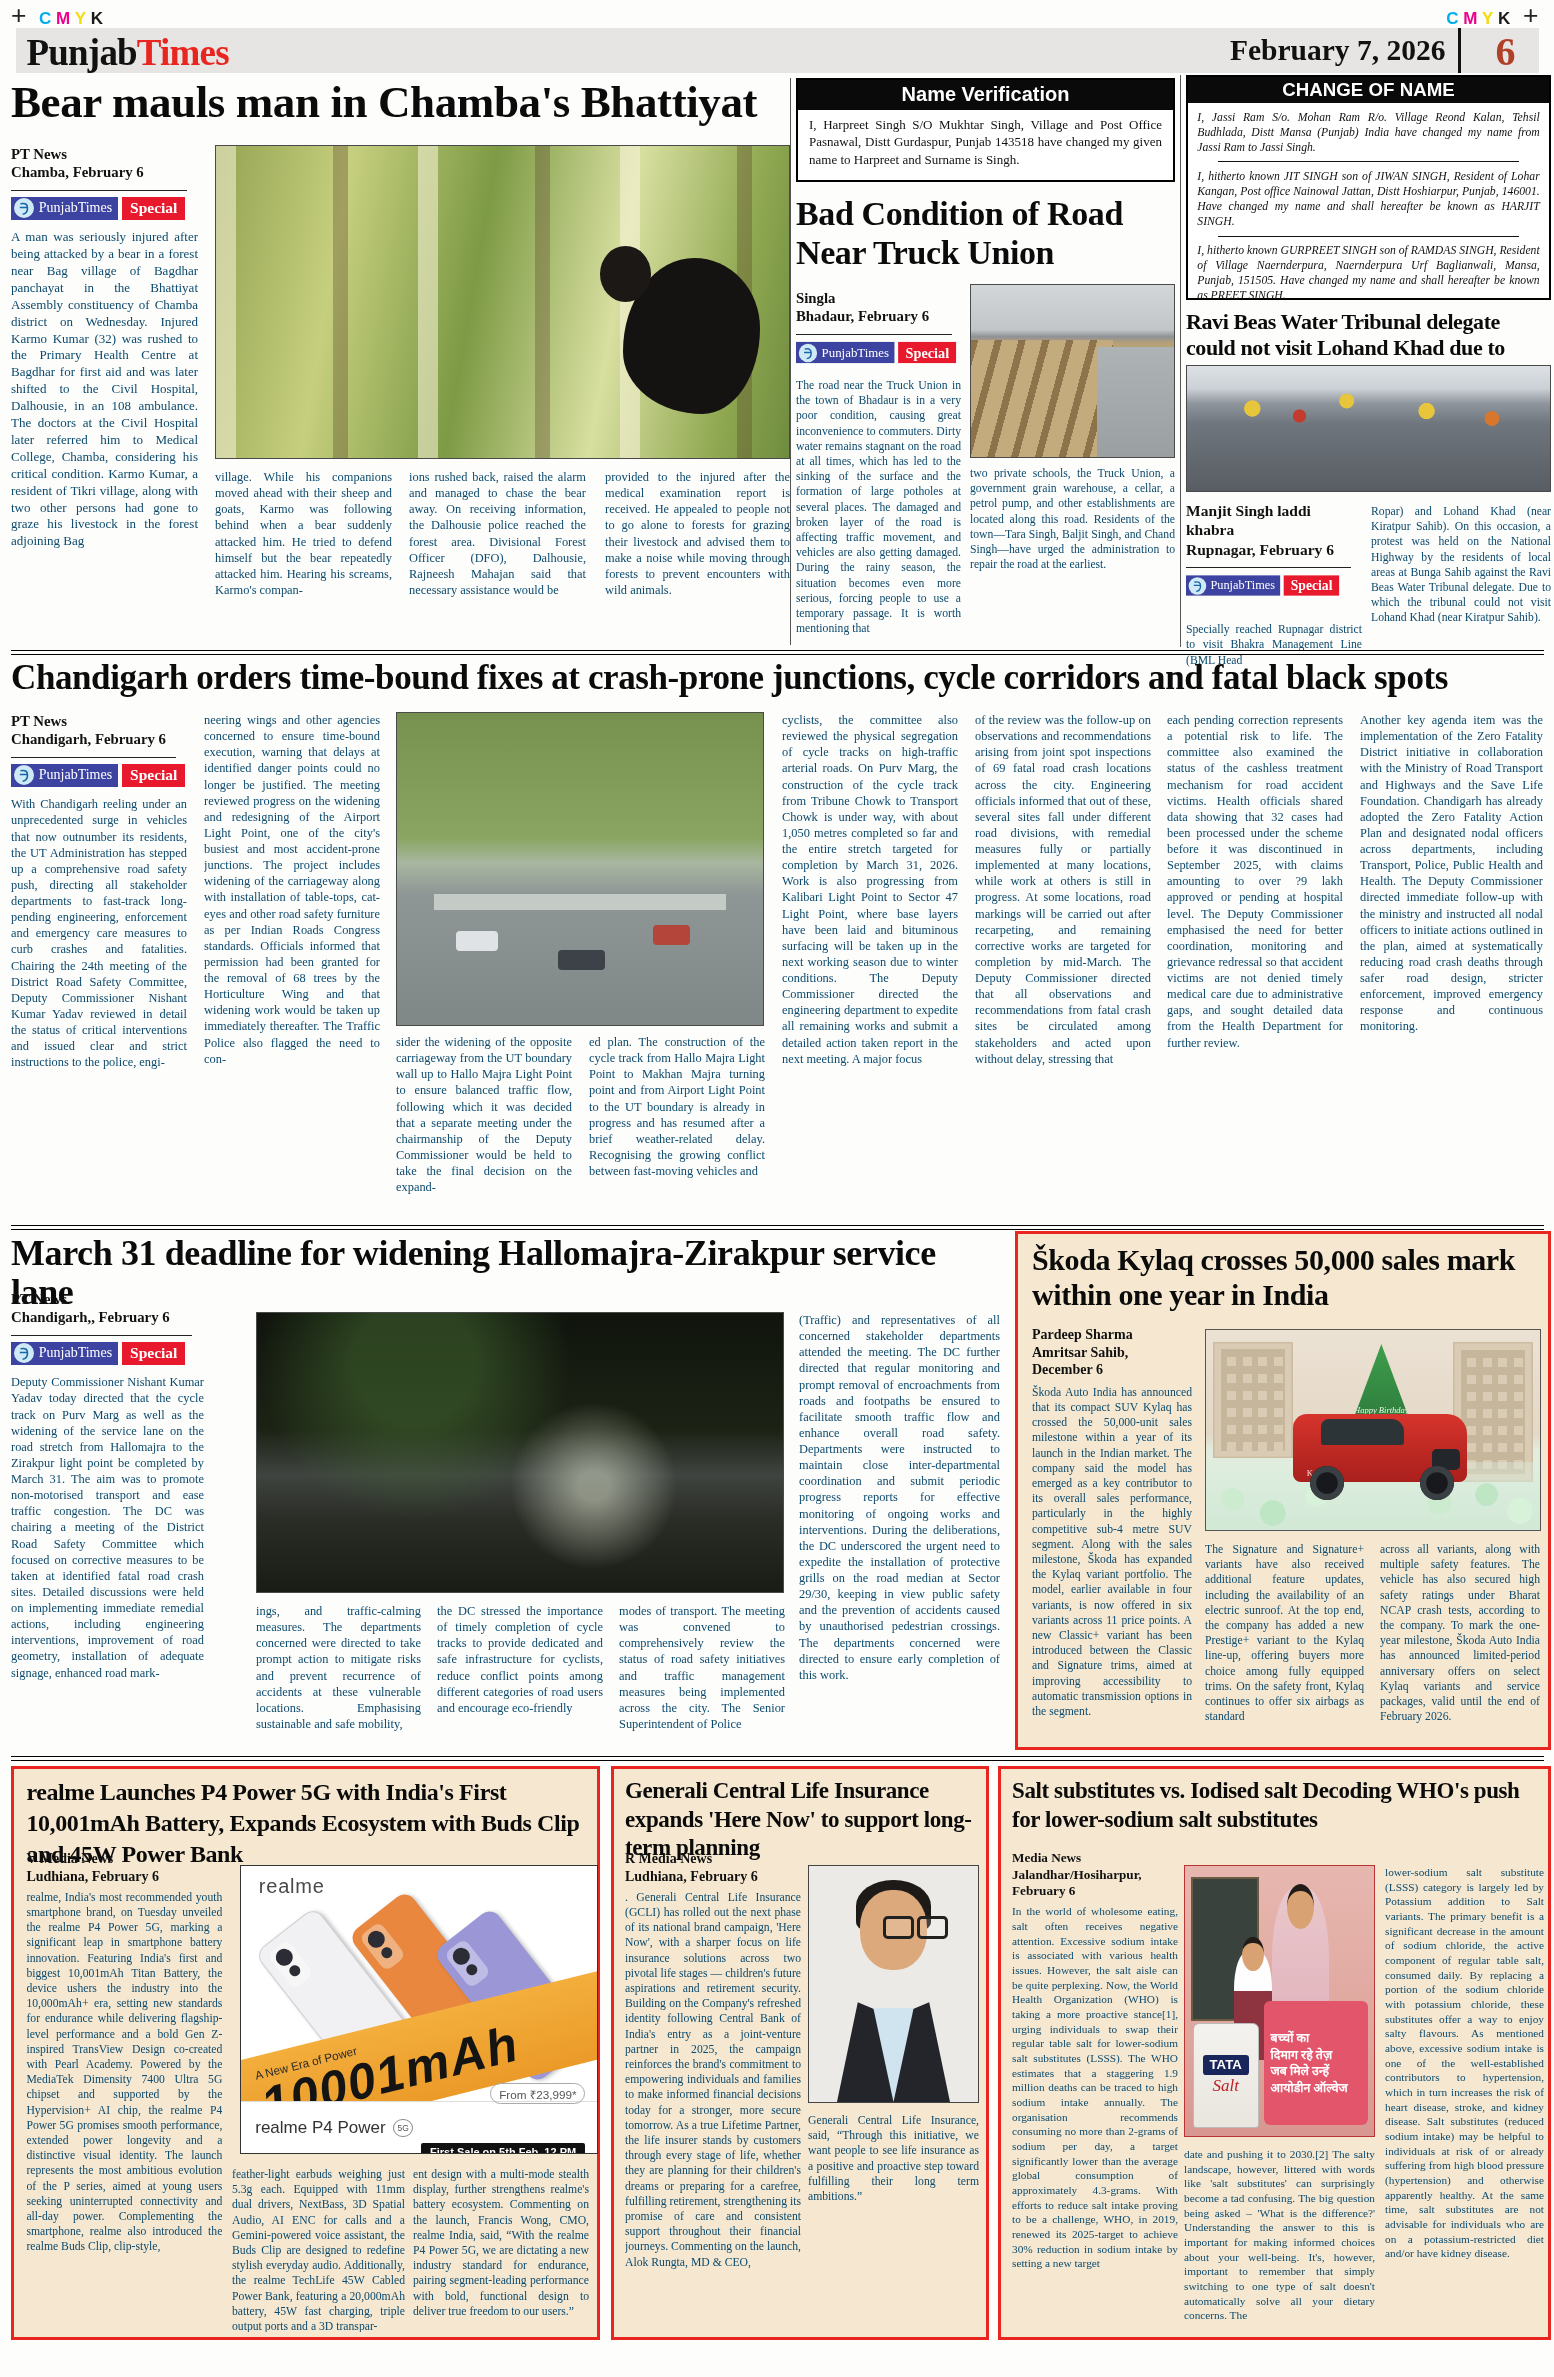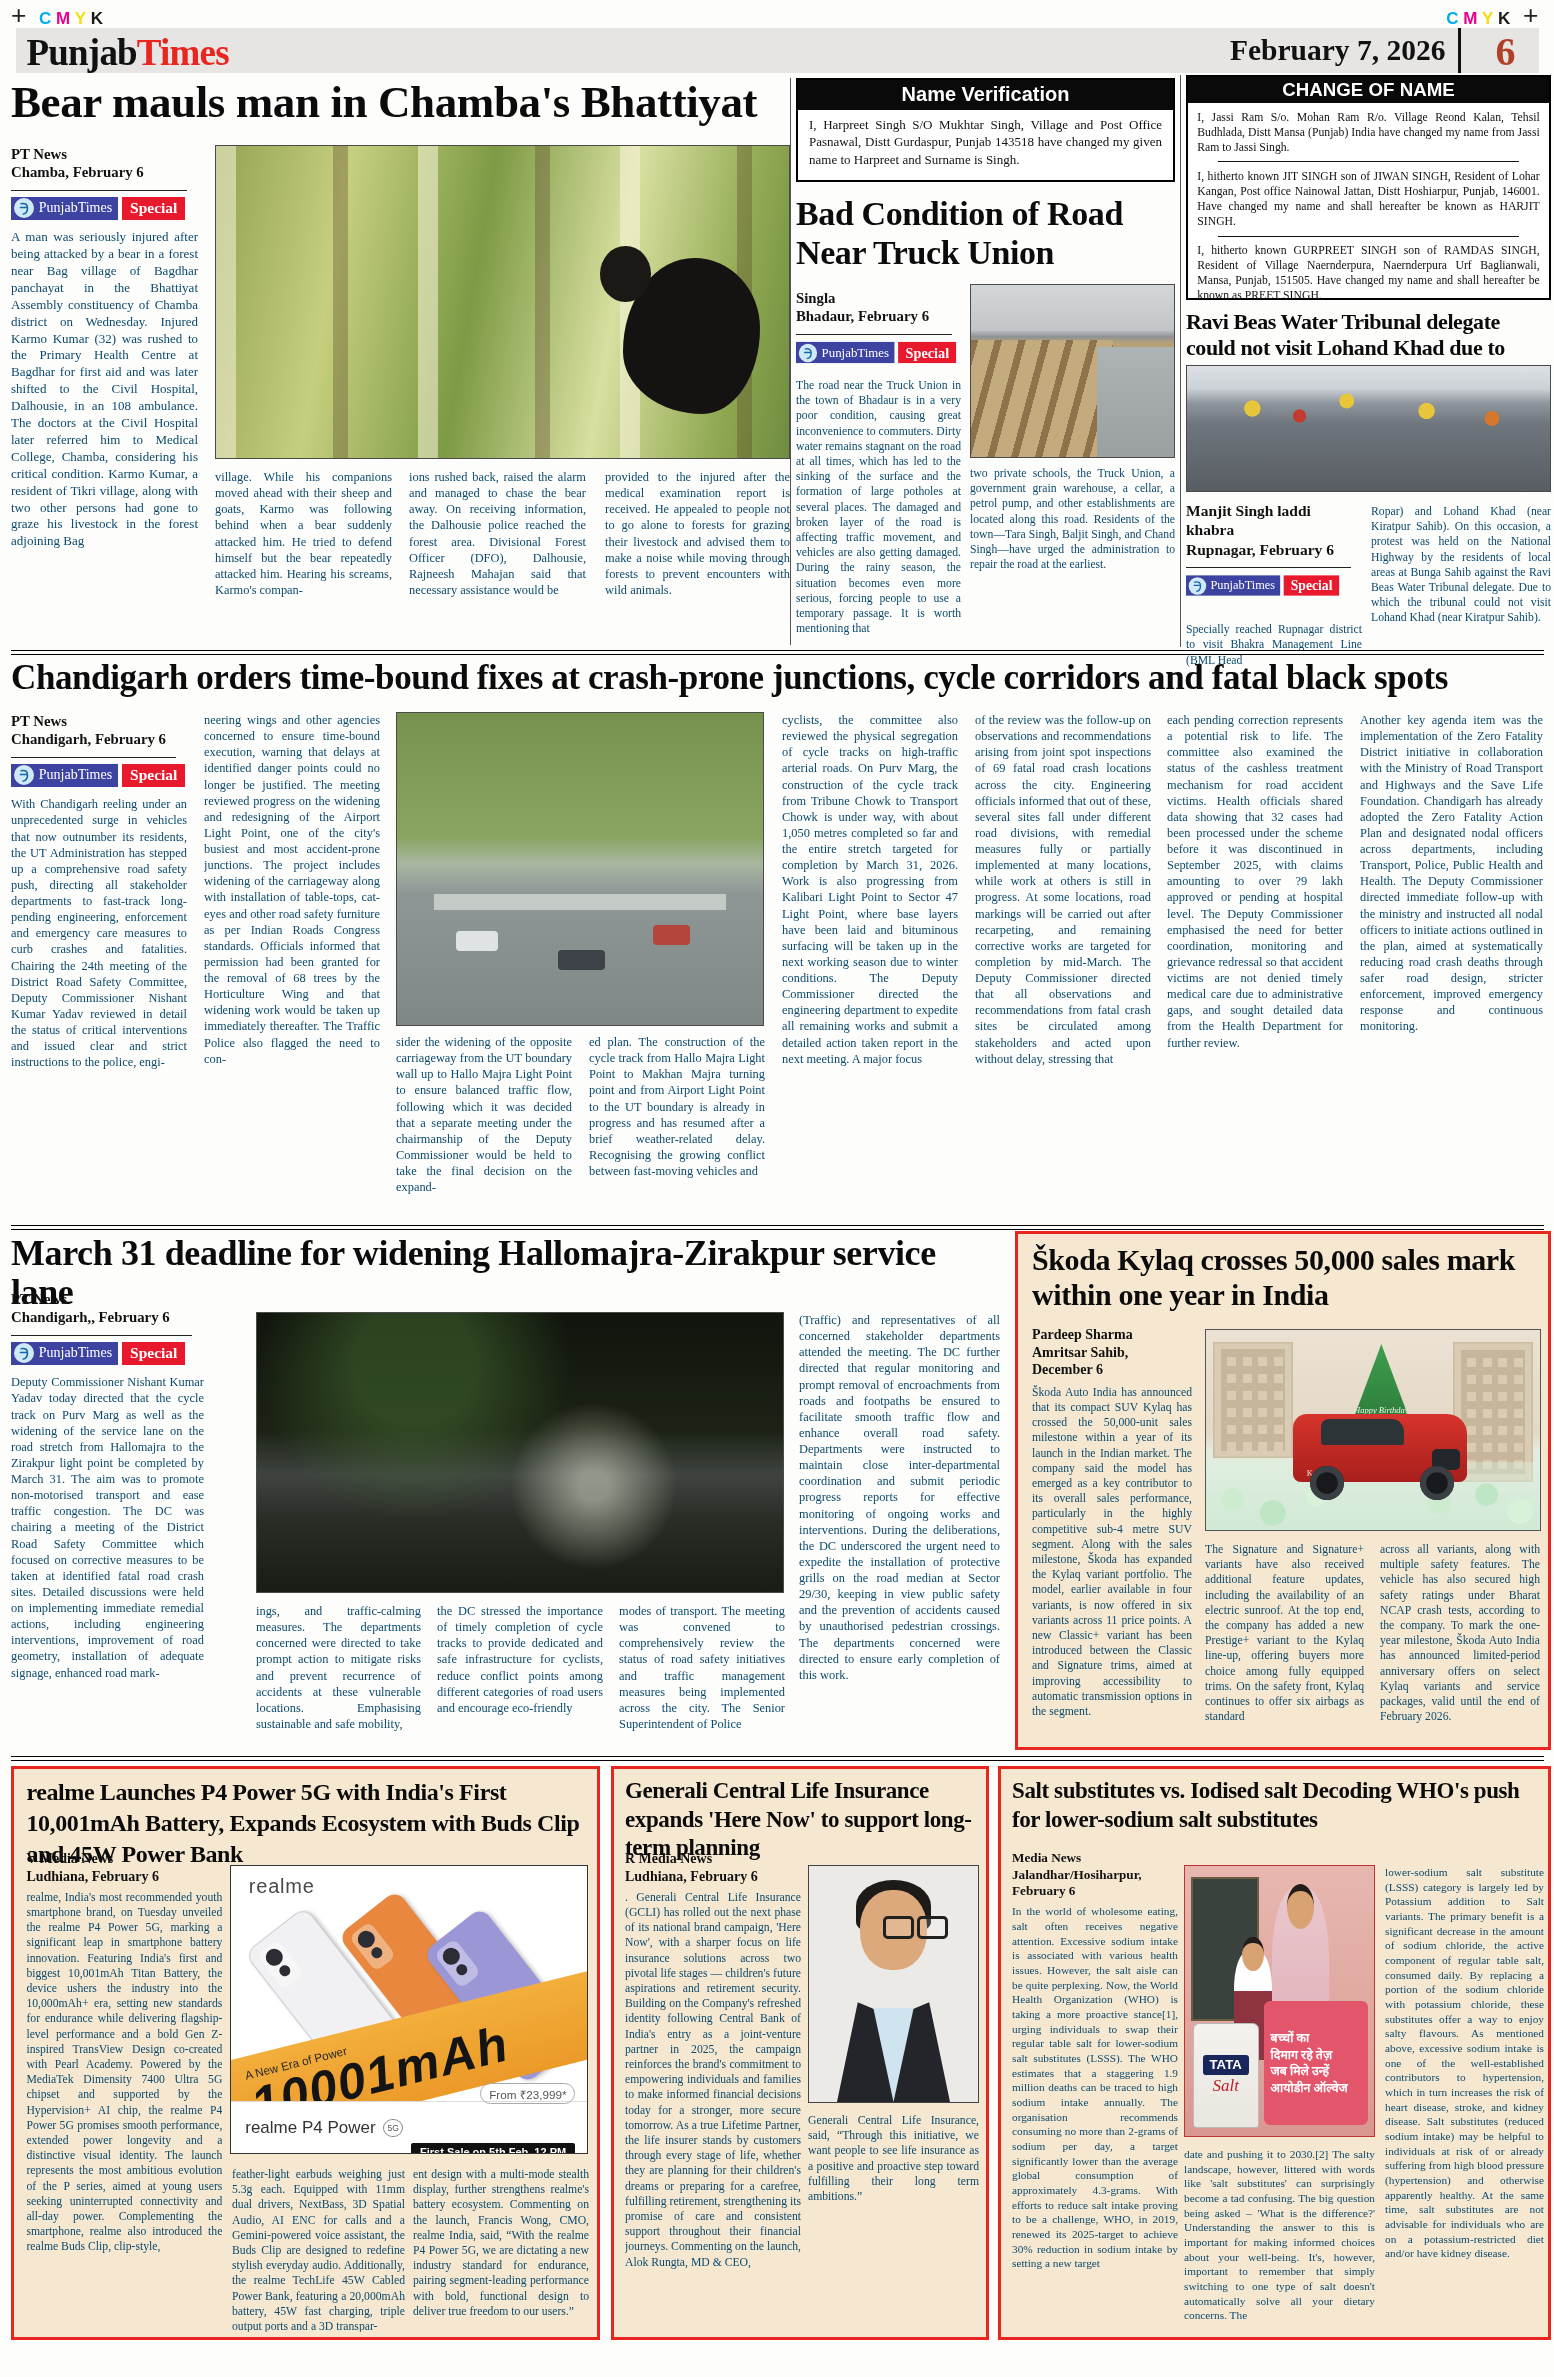--- a/index.html
+++ b/index.html
@@ -214,21 +214,21 @@
     <div class="mud"></div>
     <div class="water"></div>
   </div>
   <div class="abs body-text sm" style="left:796px;top:378px;width:165px;height:267px;">The road near the Truck Union in the town of Bhadaur is in a very poor condition, causing great inconvenience to commuters. Dirty water remains stagnant on the road at all times, which has led to the sinking of the surface and the formation of large potholes at several places. The damaged and broken layer of the road is affecting traffic movement, and vehicles are also getting damaged. During the rainy season, the situation becomes even more serious, forcing people to use a temporary passage. It is worth mentioning that</div>
   <div class="abs body-text sm" style="left:970px;top:466px;width:205px;height:179px;">two private schools, the Truck Union, a government grain warehouse, a cellar, a petrol pump, and other establishments are located along this road. Residents of the town—Tara Singh, Baljit Singh, and Chand Singh—have urged the administration to repair the road at the earliest.</div>
 
   <div class="vrule" style="left:1180px;top:75px;height:572px;"></div>
 
   <div class="blackbox" style="left:1186px;top:75px;width:365px;height:225px;">
     <div class="hd" style="font-size:18.7px;line-height:26.4px;height:26.4px;">CHANGE OF NAME</div>
-    <div class="bd" style="font-size:11.7px;line-height:1.3;padding:4.7px 9.3px;">
+    <div class="bd" style="font-size:11.7px;line-height:1.3;padding:4.7px 9.3px;font-style:italic;">
       <p style="margin:1.6px 0;">I, Jassi Ram S/o. Mohan Ram R/o. Village Reond Kalan, Tehsil Budhlada, Distt Mansa (Punjab) India have changed my name from Jassi Ram to Jassi Singh.</p>
       <div class="entry-rule"></div>
       <p style="margin:1.6px 0;">I, hitherto known JIT SINGH son of JIWAN SINGH, Resident of Lohar Kangan, Post office Nainowal Jattan, Distt Hoshiarpur, Punjab, 146001. Have changed my name and shall hereafter be known as HARJIT SINGH.</p>
       <div class="entry-rule"></div>
       <p style="margin:1.6px 0;">I, hitherto known GURPREET SINGH son of RAMDAS SINGH, Resident of Village Naernderpura, Naernderpura Urf Baglianwali, Mansa, Punjab, 151505. Have changed my name and shall hereafter be known as PREET SINGH.</p>
     </div>
   </div>
 
   <div class="abs headline hl-2" style="left:1186px;top:309px;width:365px;font-size:22px;">Ravi Beas Water Tribunal delegate could not visit Lohand Khad due to protest of local residents</div>
   <div class="photo" id="protest-photo" style="left:1186px;top:365px;width:365px;height:127px;">
@@ -347,21 +347,21 @@
 
   <div class="divider" style="top:1756px;"></div>
 
   <div class="boxed" style="left:11px;top:1766px;width:589px;height:574px;">
     <div class="abs headline" style="left:12.4px;top:7.8px;width:561px;font-size:24px;line-height:1.3;">realme Launches P4 Power 5G with India's First 10,001mAh Battery, Expands Ecosystem with Buds Clip and 45W Power Bank</div>
     <div class="abs" style="left:12.4px;top:81px;width:196px;">
       <div class="byline" style="font-size:14px;">V Media News</div>
       <div class="byline" style="font-size:14px;">Ludhiana, February 6</div>
       <div class="body-text sm" style="margin-top:4.7px;height:441px;">realme, India's most recommended youth smartphone brand, on Tuesday unveiled the realme P4 Power 5G, marking a significant leap in smartphone battery innovation. Featuring India's first and biggest 10,001mAh Titan Battery, the device ushers the industry into the 10,000mAh+ era, setting new standards for endurance while delivering flagship-level performance and a bold Gen Z-inspired TransView Design co-created with Pearl Academy. Powered by the MediaTek Dimensity 7400 Ultra 5G chipset and supported by the Hypervision+ AI chip, the realme P4 Power 5G promises smooth performance, extended power longevity and a distinctive visual identity. The launch represents the most ambitious evolution of the P series, aimed at young users seeking uninterrupted connectivity and all-day power. Complementing the smartphone, realme also introduced the realme Buds Clip, clip-style,</div>
     </div>
-    <div class="photo abs" id="realme-ad" style="left:216px;top:96px;width:358px;height:289px;">
+    <div class="photo abs" id="realme-ad" style="left:226px;top:96px;width:358px;height:289px;">
       <div class="r-logo">realme</div>
       <div class="phone p1">
           <div class="cam"></div>
         </div>
       <div class="phone p2">
           <div class="cam"></div>
         </div>
       <div class="phone p3">
           <div class="cam"></div>
         </div>

